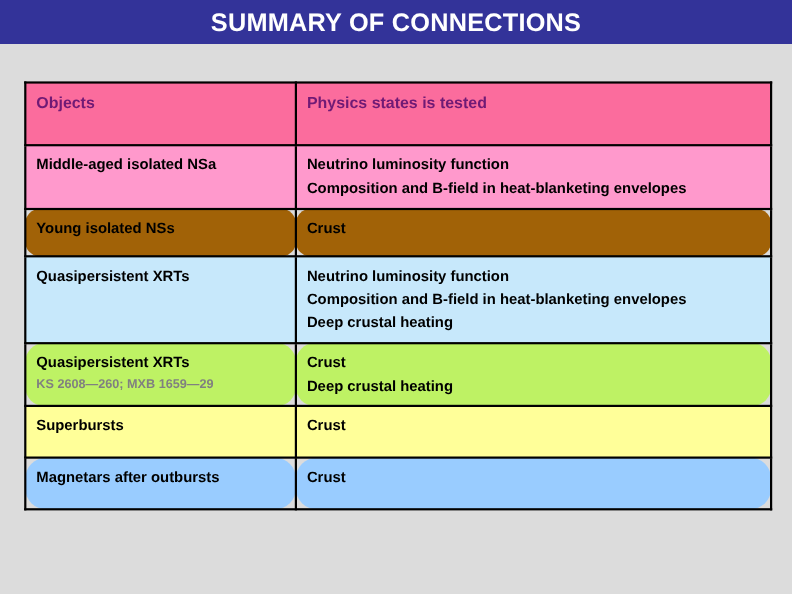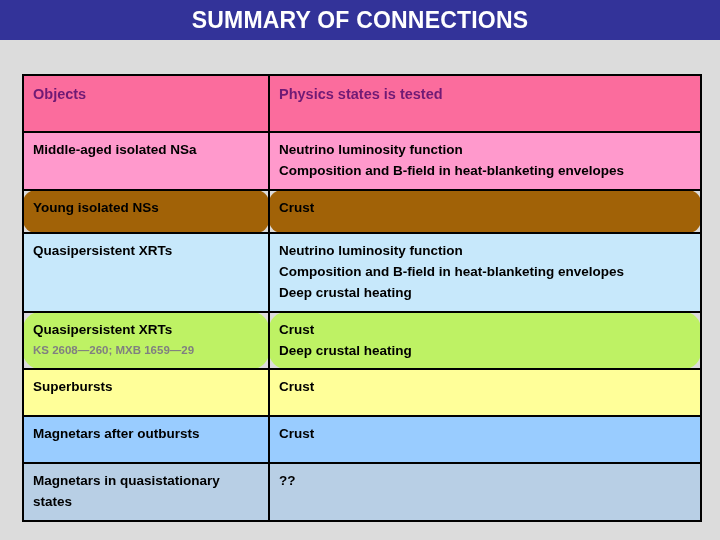--- a/index.html
+++ b/index.html
@@ -78,21 +78,21 @@
   tr.r3 td { background: #bef264; border-radius: 17px; }
   tr.r4 td { background: #ffff99; }
   tr.r5 td { background: #99ccff; }
   tr.r6 td { background: #b8cfe5; }
 
   tr.r0 td { height: 39px; }
   tr.r1 td { height: 27px; }
   tr.r2 td { height: 60px; }
   tr.r3 td { height: 38px; }
   tr.r4 td { height: 31px; margin-left: 32px; }
-  tr.r5 td { height: 31px; }
+  tr.r5 td { height: 31px; border-radius: 19px; }
   tr.r6 td { height: 40px; }
 
   .sub {
     display: block;
     color: #808080;
     font-size: 11.5px;
     font-weight: bold;
     line-height: 1.5;
     margin-top: 1px;
   }
@@ -171,25 +171,17 @@
 
         <tr class="r5">
           <td>
             <span class="line">Magnetars after outbursts</span>
           </td>
           <td>
             <span class="line">Crust</span>
           </td>
         </tr>
 
-        <tr class="r6">
-          <td>
-            <span class="line">Magnetars in quasistationary states</span>
-          </td>
-          <td>
-            <span class="line">??</span>
-          </td>
-        </tr>
       </tbody>
     </table>
   </div>
 
 </div>
 
 </body></html>

